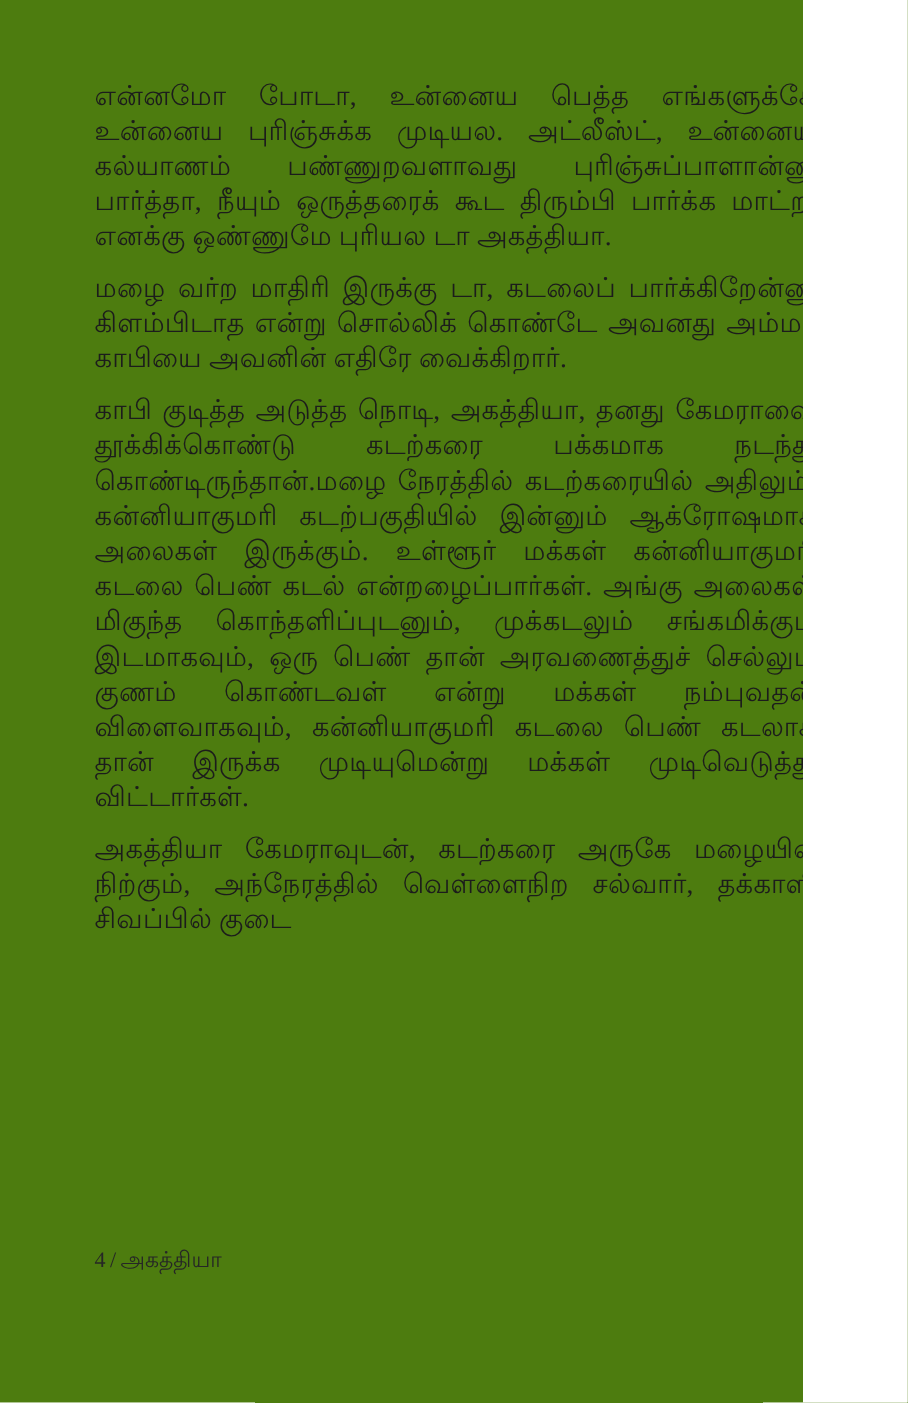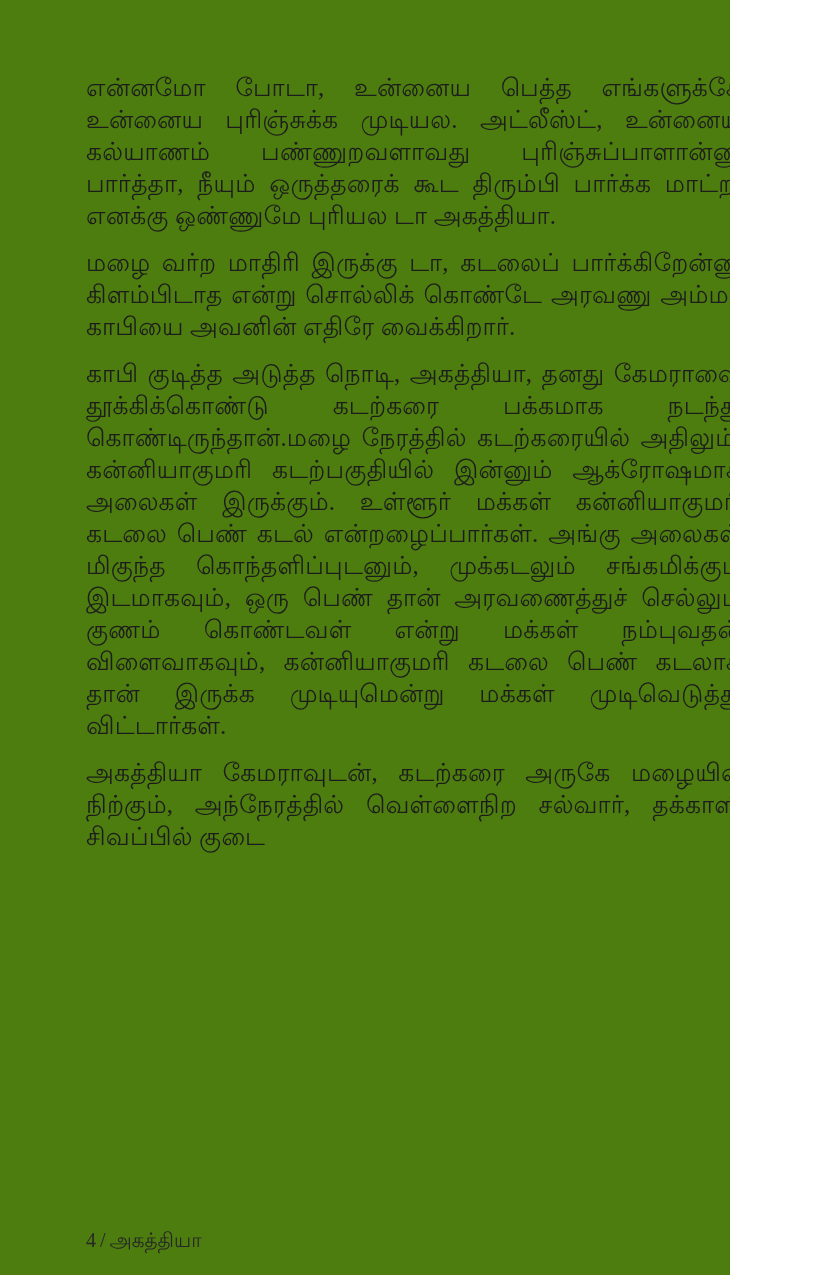--- a/index.html
+++ b/index.html
@@ -26,36 +26,36 @@
     font-size: 25px;
     line-height: 32px;
     color: #1c1c1c;
     text-align: justify;
     text-justify: inter-word;
     letter-spacing: 0.2px;
   }
   .page-footer {
     position: absolute;
     left: 86px;
-    top: 1228px;
+    top: 1134px;
     font-size: 20px;
     line-height: 24px;
     color: #262626;
     white-space: nowrap;
   }
   .page-footer span { display: inline; }
   .sep { padding: 0 4px; }
 </style>
 </head>
 <body>
 
 <div class="page">
   <main class="text-block">
     <p>என்னமோ போடா, உன்னைய பெத்த எங்களுக்கே உன்னைய புரிஞ்சுக்க முடியல. அட்லீஸ்ட், உன்னைய கல்யாணம் பண்ணுறவளாவது புரிஞ்சுப்பாளான்னு பார்த்தா, நீயும் ஒருத்தரைக் கூட திரும்பி பார்க்க மாட்ற. எனக்கு ஒண்ணுமே புரியல டா அகத்தியா.</p>
-    <p>மழை வர்ற மாதிரி இருக்கு டா, கடலைப் பார்க்கிறேன்னு கிளம்பிடாத என்று சொல்லிக் கொண்டே அரவணு அம்மா காபியை அவனின் எதிரே வைக்கிறார்.</p>
+    <p>மழை வர்ற மாதிரி இருக்கு டா, கடலைப் பார்க்கிறேன்னு கிளம்பிடாத என்று சொல்லிக் கொண்டே அவனது அம்மா காபியை அவனின் எதிரே வைக்கிறார்.</p>
     <p>காபி குடித்த அடுத்த நொடி, அகத்தியா, தனது கேமராவை தூக்கிக்கொண்டு கடற்கரை பக்கமாக நடந்து கொண்டிருந்தான்.மழை நேரத்தில் கடற்கரையில் அதிலும், கன்னியாகுமரி கடற்பகுதியில் இன்னும் ஆக்ரோஷமாக அலைகள் இருக்கும். உள்ளூர் மக்கள் கன்னியாகுமரி கடலை பெண் கடல் என்றழைப்பார்கள். அங்கு அலைகள் மிகுந்த கொந்தளிப்புடனும், முக்கடலும் சங்கமிக்கும் இடமாகவும், ஒரு பெண் தான் அரவணைத்துச் செல்லும் குணம் கொண்டவள் என்று மக்கள் நம்புவதன் விளைவாகவும், கன்னியாகுமரி கடலை பெண் கடலாக தான் இருக்க முடியுமென்று மக்கள் முடிவெடுத்து விட்டார்கள்.</p>
     <p>அகத்தியா கேமராவுடன், கடற்கரை அருகே மழையில் நிற்கும், அந்நேரத்தில் வெள்ளைநிற சல்வார், தக்காளி சிவப்பில் குடை</p>
   </main>
 
   <footer class="page-footer">
     <span>4</span><span class="sep">/</span><span>அகத்தியா</span>
   </footer>
 </div>
 
 </body></html>

